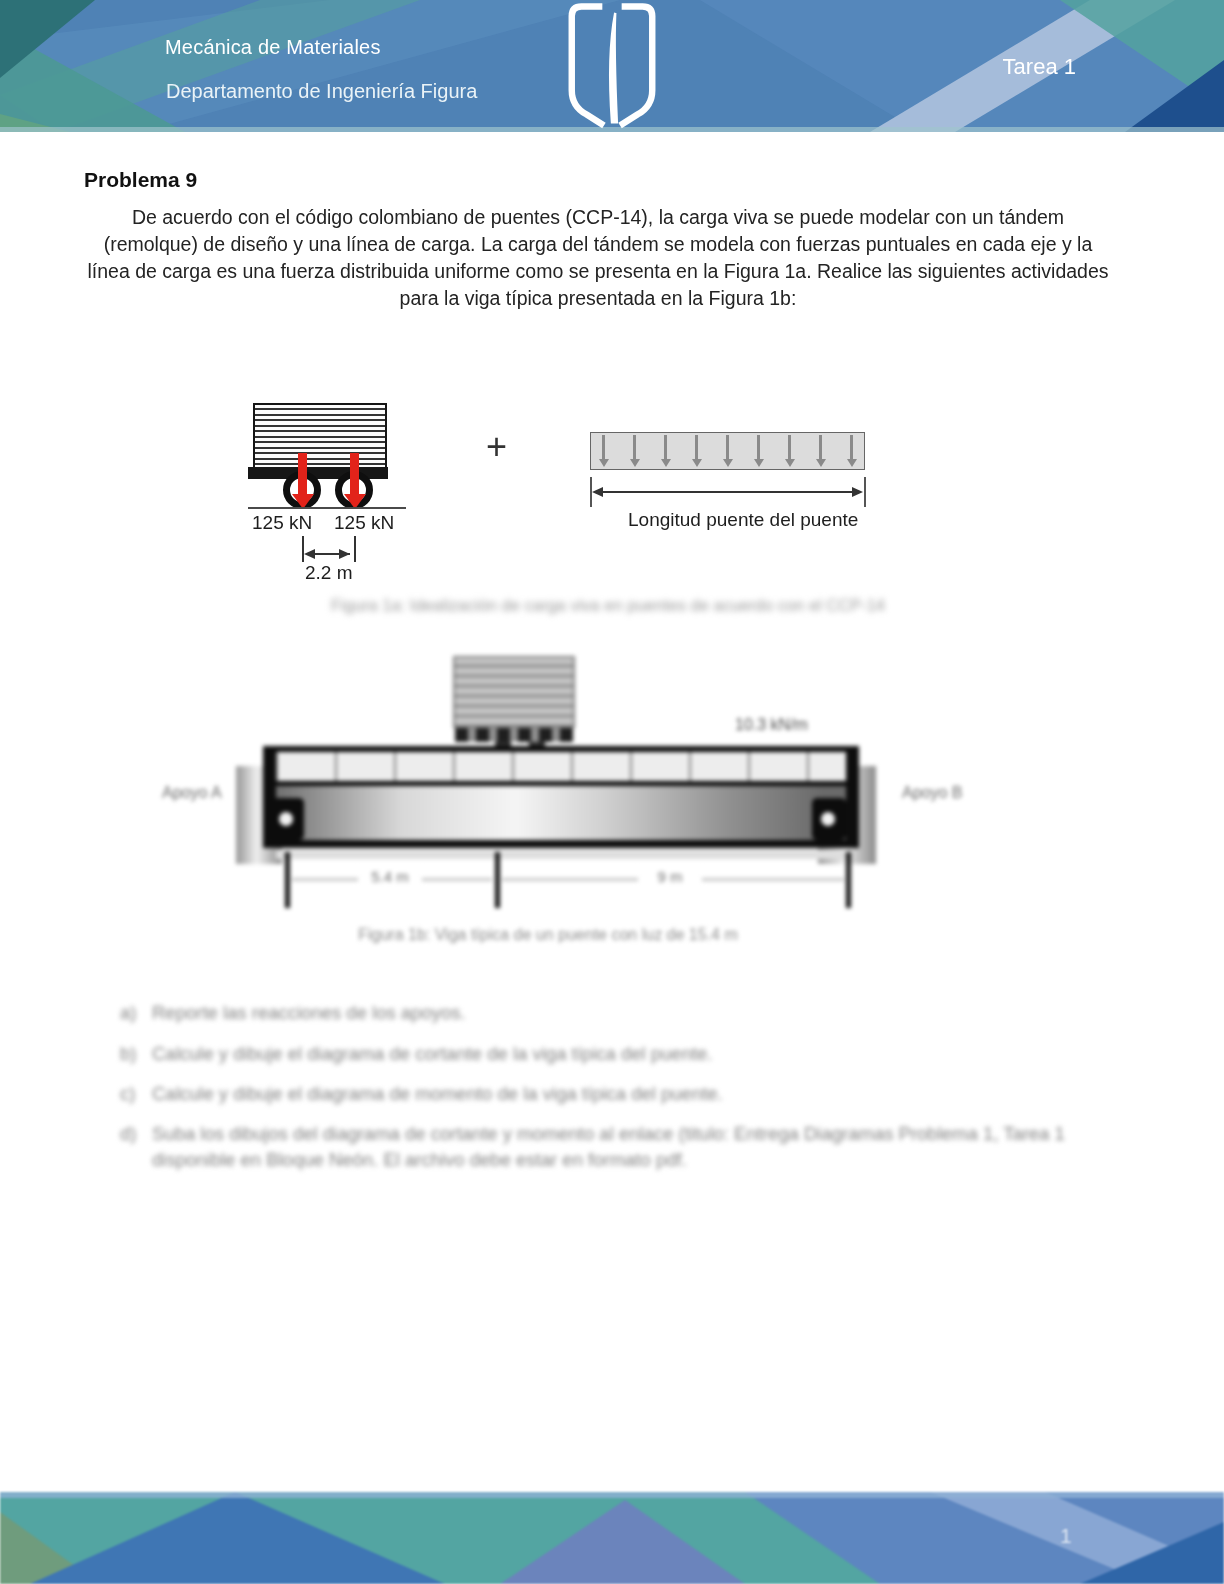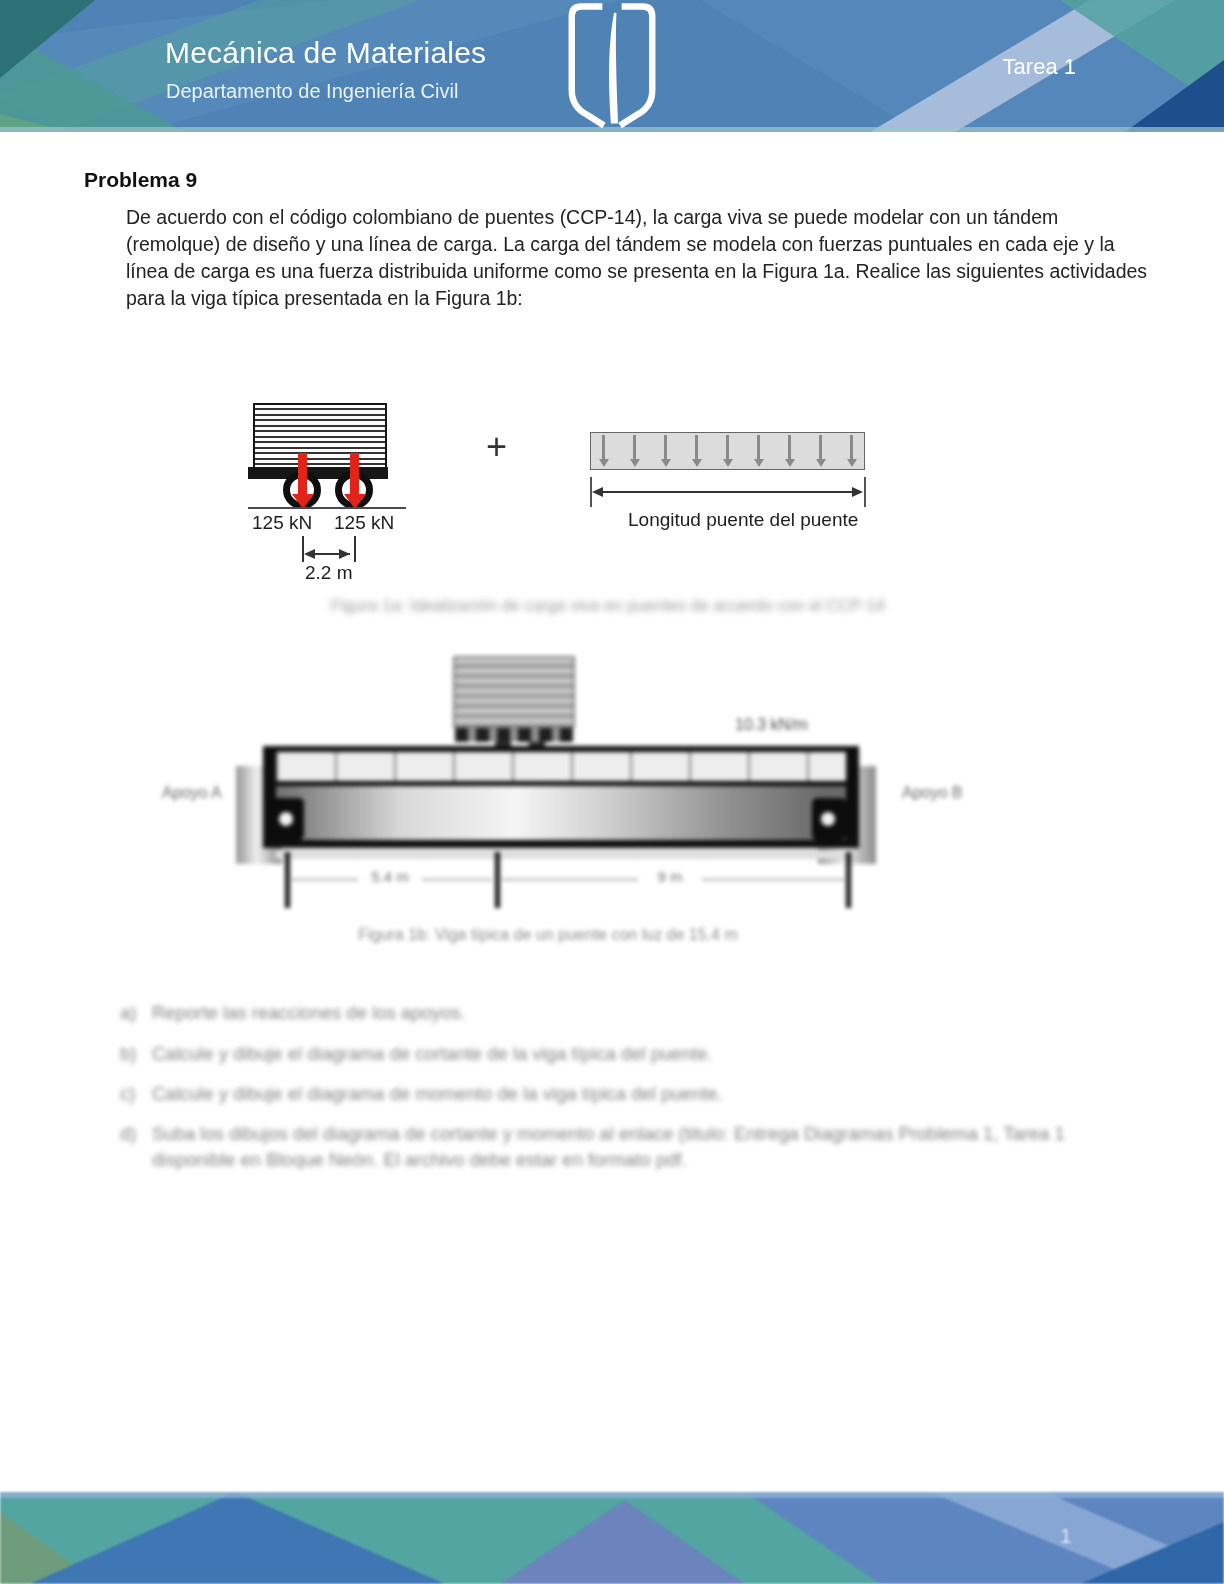--- a/index.html
+++ b/index.html
@@ -3,27 +3,27 @@
 <meta charset="utf-8">
 <style>
   html,body{margin:0;padding:0;background:#ffffff;}
   .page{position:relative;width:1224px;height:1584px;background:#fff;overflow:hidden;
         font-family:"Liberation Sans",sans-serif;color:#1d1d1d;}
 
   
   .header{position:absolute;left:0;top:0;width:1224px;height:132px;}
   .header svg{position:absolute;left:0;top:0;width:100%;height:100%;}
   .logo{position:absolute;left:84px;top:28px;width:58px;height:80px;}
-  .course-title{position:absolute;left:165px;top:36px;font-size:30px;font-weight:500;color:#ffffff;letter-spacing:.2px;}
+  .course-title{position:absolute;left:165px;top:36px;font-size:20px;font-weight:500;color:#ffffff;letter-spacing:.2px;}
   .dept{position:absolute;left:166px;top:80px;font-size:20px;font-weight:400;color:#eaf3f7;}
   .tarea{position:absolute;right:148px;top:54px;font-size:22px;color:#ffffff;font-weight:400;}
 
   
   .prob-heading{position:absolute;left:84px;top:168px;font-size:21px;font-weight:700;color:#111;}
-  .prob-body{position:absolute;left:84px;top:204px;width:1028px;font-size:19.5px;line-height:27px;color:#232323;text-align:left;margin-left:42px;}
+  .prob-body{position:absolute;left:84px;top:204px;width:1028px;font-size:19.5px;line-height:27px;color:#232323;text-align:center;}
   .arrL{position:absolute;width:0;height:0;border-top:5px solid transparent;border-bottom:5px solid transparent;border-right:11px solid #333;}
   .arrR{position:absolute;width:0;height:0;border-top:5px solid transparent;border-bottom:5px solid transparent;border-left:11px solid #333;}
   .lbl{position:absolute;font-size:19px;color:#1e1e1e;white-space:nowrap;}
 
   
   .truck{position:absolute;left:253px;top:403px;width:134px;height:110px;}
   .truck-body{position:absolute;left:0;top:0;width:130px;height:62px;border:2.5px solid #151515;
       background:repeating-linear-gradient(180deg,#fbfbfb 0px,#fbfbfb 3.5px,#333 3.5px,#333 5.5px);}
   .truck-frame{position:absolute;left:-5px;top:64px;width:140px;height:12px;background:#161616;}
   .wheel{position:absolute;top:68px;width:38px;height:38px;border-radius:50%;border:7px solid #0f0f0f;background:#fff;box-sizing:border-box;}
@@ -118,21 +118,21 @@
       <polygon points="1060,0 1224,0 1224,110" fill="#54a29f" opacity="0.85"></polygon>
       <polygon points="1224,60 1224,132 1125,132" fill="#1e4f8d"></polygon>
       <rect y="127" width="1224" height="5" fill="#9fc4cd" opacity="0.7"></rect>
     </svg>
     <svg class="logo" viewBox="0 0 60 82">
       <path d="M24,4 L11,4 Q5,4 5,10 L5,56 Q5,66 14,71 L25,78" fill="none" stroke="#ffffff" stroke-width="4"></path>
       <path d="M36,4 L49,4 Q55,4 55,10 L55,56 Q55,66 46,71 L35,78" fill="none" stroke="#ffffff" stroke-width="4"></path>
       <path d="M30,76 Q27,34 32,8 Q31,30 33,76 Z" fill="#ffffff" stroke="#ffffff" stroke-width="1.5"></path>
     </svg>
     <div class="course-title">Mecánica de Materiales</div>
-    <div class="dept">Departamento de Ingeniería Civil</div>
+    <div class="dept">Departamento de Ingeniería Figura</div>
     <div class="tarea">Tarea 1</div>
   </div>
 
   <div class="prob-heading">Problema 9</div>
   <div class="prob-body">De acuerdo con el código colombiano de puentes (CCP-14), la carga viva se puede modelar con un tándem (remolque) de diseño y una línea de carga. La carga del tándem se modela con fuerzas puntuales en cada eje y la línea de carga es una fuerza distribuida uniforme como se presenta en la Figura 1a.  Realice las siguientes actividades para la viga típica presentada en la Figura 1b:</div>
 
   <div>
 
     <div class="truck">
       <div class="truck-body"></div>

